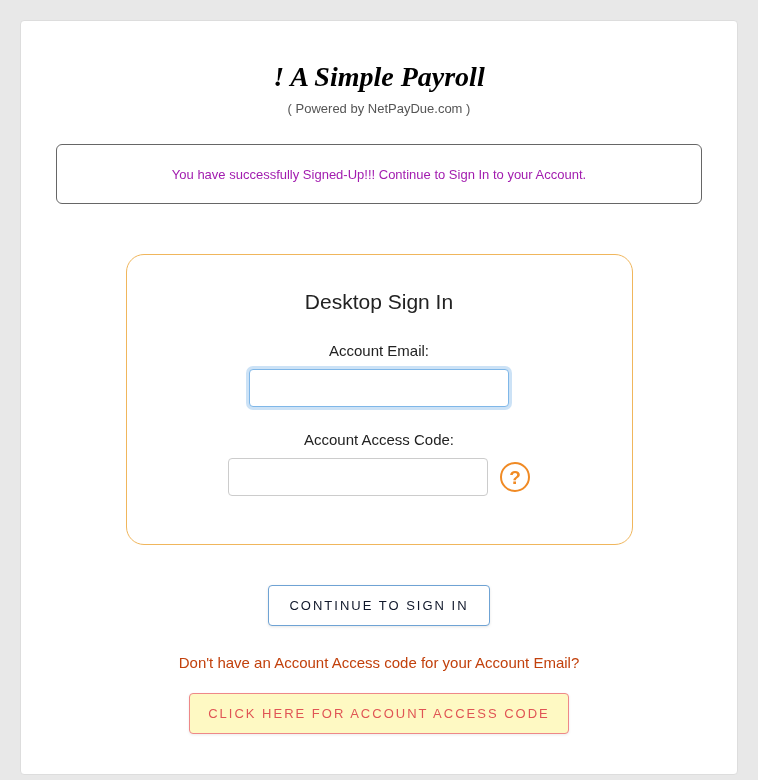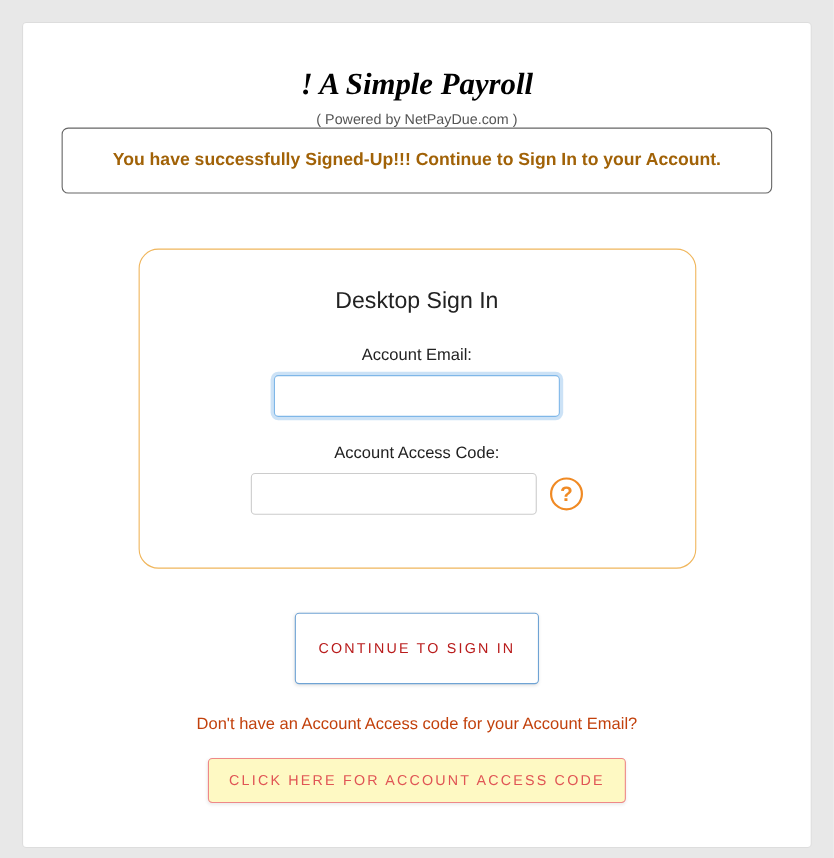--- a/index.html
+++ b/index.html
@@ -30,32 +30,33 @@
       font-style: italic;
       text-align: center;
       color: #000;
       margin-top: 10px;
       margin-bottom: 8px;
     }
     .brand-subtitle {
       text-align: center;
       font-size: 13px;
       color: #555;
+      margin-bottom: 28px;
     }
     .success-banner {
       border: 1px solid #666;
       border-radius: 6px;
       padding: 20px 10px;
       text-align: center;
       margin-bottom: 50px;
     }
     .success-banner span {
-      color: #a16207;
-      font-weight: bold;
-      font-size: 16px;
+      color: #a21caf;
+      font-weight: normal;
+      font-size: 13px;
     }
     .signin-panel {
       width: 507px;
       margin: 0 auto;
       border: 1px solid #f0b65c;
       border-radius: 18px;
       padding: 35px 30px 40px;
       text-align: center;
       margin-bottom: 40px;
     }
@@ -104,24 +105,24 @@
       align-items: center;
       justify-content: center;
       cursor: pointer;
       line-height: 1;
     }
     .btn-primary {
       display: inline-block;
       background: #fff;
       border: 1px solid #6fa3d4;
       border-radius: 4px;
-      padding: 24px 20px;
+      padding: 12px 20px;
       font-size: 13px;
       letter-spacing: 2px;
-      color: #b91c1c;
+      color: #0f172a;
       cursor: pointer;
       margin-bottom: 28px;
       box-shadow: 0 1px 3px rgba(0,0,0,0.1);
     }
     .helper-text {
       font-size: 15px;
       color: #c2410c;
       text-align: center;
       margin-bottom: 22px;
     }

